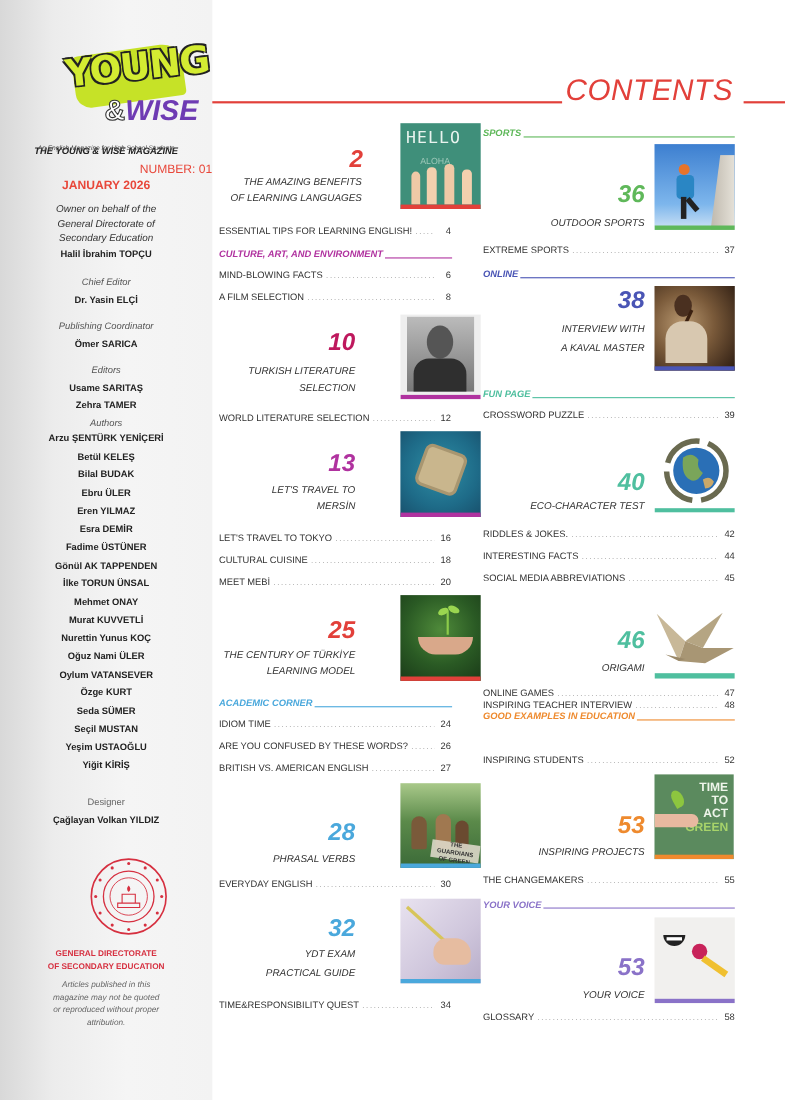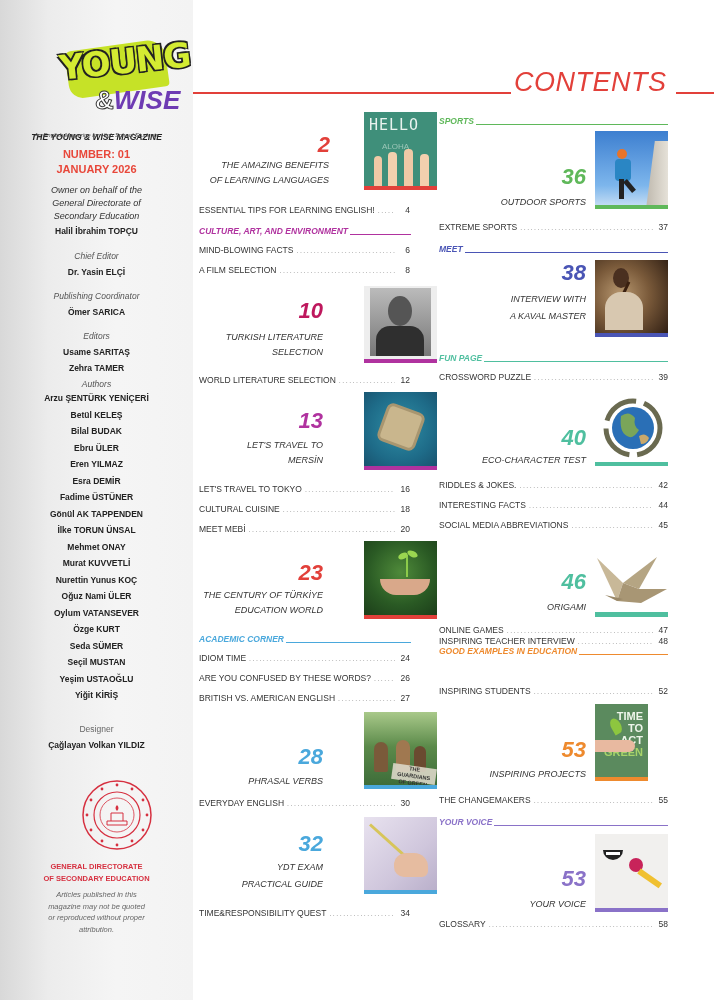--- a/index.html
+++ b/index.html
@@ -25,21 +25,21 @@
   }
   .logo-wise {
     position: absolute; left: 40px; top: 50px; font-family: "Liberation Sans", sans-serif; font-weight: bold;
     font-size: 26px; color: #6e3bb3; font-style: italic;
   }
   .logo-wise .amp { color: #fff; -webkit-text-stroke: 1px #333; font-style: normal; }
 
   .sb-block { position: absolute; left: 0; width: 193px; text-align: center; }
   .mag-title { top: 121px; font-size: 8.5px; font-weight: bold; font-style: italic; color: #222; margin-top: 11px; }
   .mag-sub { top: 132px; font-size: 6px; font-style: italic; color: #444; }
-  .number { top: 148px; font-size: 11px; font-weight: bold; color: #e8473a; }
+  .number { top: 148px; font-size: 11px; font-weight: normal; color: #e8473a; text-align: right; }
   .date { top: 163px; font-size: 11px; font-weight: bold; color: #e8473a; }
   .owner { top: 184px; font-size: 9px; font-style: italic; color: #333; line-height: 13px; }
   .role { font-size: 8.5px; font-style: italic; color: #555; }
   .name { font-size: 8.5px; font-weight: bold; color: #222; }
   .authors-list { top: 390px; }
   .authors-list div { font-size: 8.5px; font-weight: bold; color: #222; height: 16.5px; line-height: 16.5px; }
 
   .seal { position: absolute; left: 81px; top: 779px; width: 72px; height: 72px; }
   .gdse { top: 861px; font-size: 7.5px; font-weight: bold; color: #d63040; line-height: 12px; }
   .notice { top: 889px; font-size: 7.5px; font-style: italic; color: #666; line-height: 11.5px; }
@@ -264,24 +264,24 @@
       <span class="dots"></span>
       <span class="p">18</span>
   </div>
   <div class="row" style="top:524px">
     <span class="t">MEET MEBİ</span>
       <span class="dots"></span>
       <span class="p">20</span>
   </div>
 
   <div class="feature" style="top:540px; width:211px; height:80px">
-    <div class="num" style="top:20px; right:87px; color:#e2403a">23</div>
+    <div class="num" style="top:20px; right:87px; color:#e2403a">25</div>
     <div class="cap" style="top:48px; right:87px">
       <div>THE CENTURY OF TÜRKİYE</div>
-      <div>EDUCATION WORLD</div>
+      <div>LEARNING MODEL</div>
     </div>
   </div>
   <div class="thumb" style="left:165px; top:541px; width:73px; height:78px; background:radial-gradient(circle at 50% 40%, #4f8a3a 0%, #2a5a24 55%, #1a3a18 100%)">
     <div style="position:absolute; left:42px; top:14px; width:2px; height:22px; background:#8ccb4a"></div>
     <div style="position:absolute; left:34px; top:12px; width:10px; height:6px; background:#9ad650; border-radius:50%; transform:rotate(-25deg)"></div>
     <div style="position:absolute; left:43px; top:10px; width:11px; height:6px; background:#9ad650; border-radius:50%; transform:rotate(25deg)"></div>
     <div style="position:absolute; left:16px; top:38px; width:50px; height:16px; background:#d9a88a; border-radius:0 0 20px 20px"></div>
     <div class="bar" style="background:#e2403a"></div>
   </div>
 
@@ -371,21 +371,21 @@
     <div class="bar" style="background:#5fb85a"></div>
   </div>
 
   <div class="row" style="top:222px">
     <span class="t">EXTREME SPORTS</span>
       <span class="dots"></span>
       <span class="p">37</span>
   </div>
 
   <div class="section" style="top:242px; width:229px; color:#4a55b5">
-    <span class="label">MEET</span>
+    <span class="label">ONLINE</span>
       <span class="line" style="background:#4a55b5"></span>
   </div>
 
   <div class="feature" style="top:242px; width:229px; height:80px">
     <div class="num" style="top:18px; right:82px; color:#4a55b5">38</div>
     <div class="cap" style="top:49px; right:82px; line-height:17px">
       <div>INTERVIEW WITH</div>
       <div>A KAVAL MASTER</div>
     </div>
   </div>
@@ -472,21 +472,21 @@
       <span class="dots"></span>
       <span class="p">52</span>
   </div>
 
   <div class="feature" style="top:703px; width:229px; height:80px">
     <div class="num" style="top:34px; right:82px; color:#ee8a2e">53</div>
     <div class="cap" style="top:64px; right:82px">
       <div>INSPIRING PROJECTS</div>
     </div>
   </div>
-  <div class="thumb" style="left:156px; top:704px; width:53px; height:77px; background:#5b8a5e">
+  <div class="thumb" style="left:156px; top:704px; width:72px; height:77px; background:#5b8a5e">
     <div style="position:absolute; right:5px; top:6px; text-align:right; font-size:11px; line-height:12px; font-weight:bold; color:#eef5ea">
       <div>TIME</div>
       <div>TO</div>
       <div>ACT</div>
       <div style="color:#a7d36a">GREEN</div>
     </div>
     <div style="position:absolute; left:16px; top:14px; width:10px; height:16px; background:#8dc63f; border-radius:50% 50% 50% 0; transform:rotate(-30deg)"></div>
     <div style="position:absolute; left:0; top:36px; width:40px; height:12px; background:#e8b9a0; border-radius:0 8px 8px 0"></div>
     <div class="bar" style="background:#ee8a2e"></div>
   </div>

